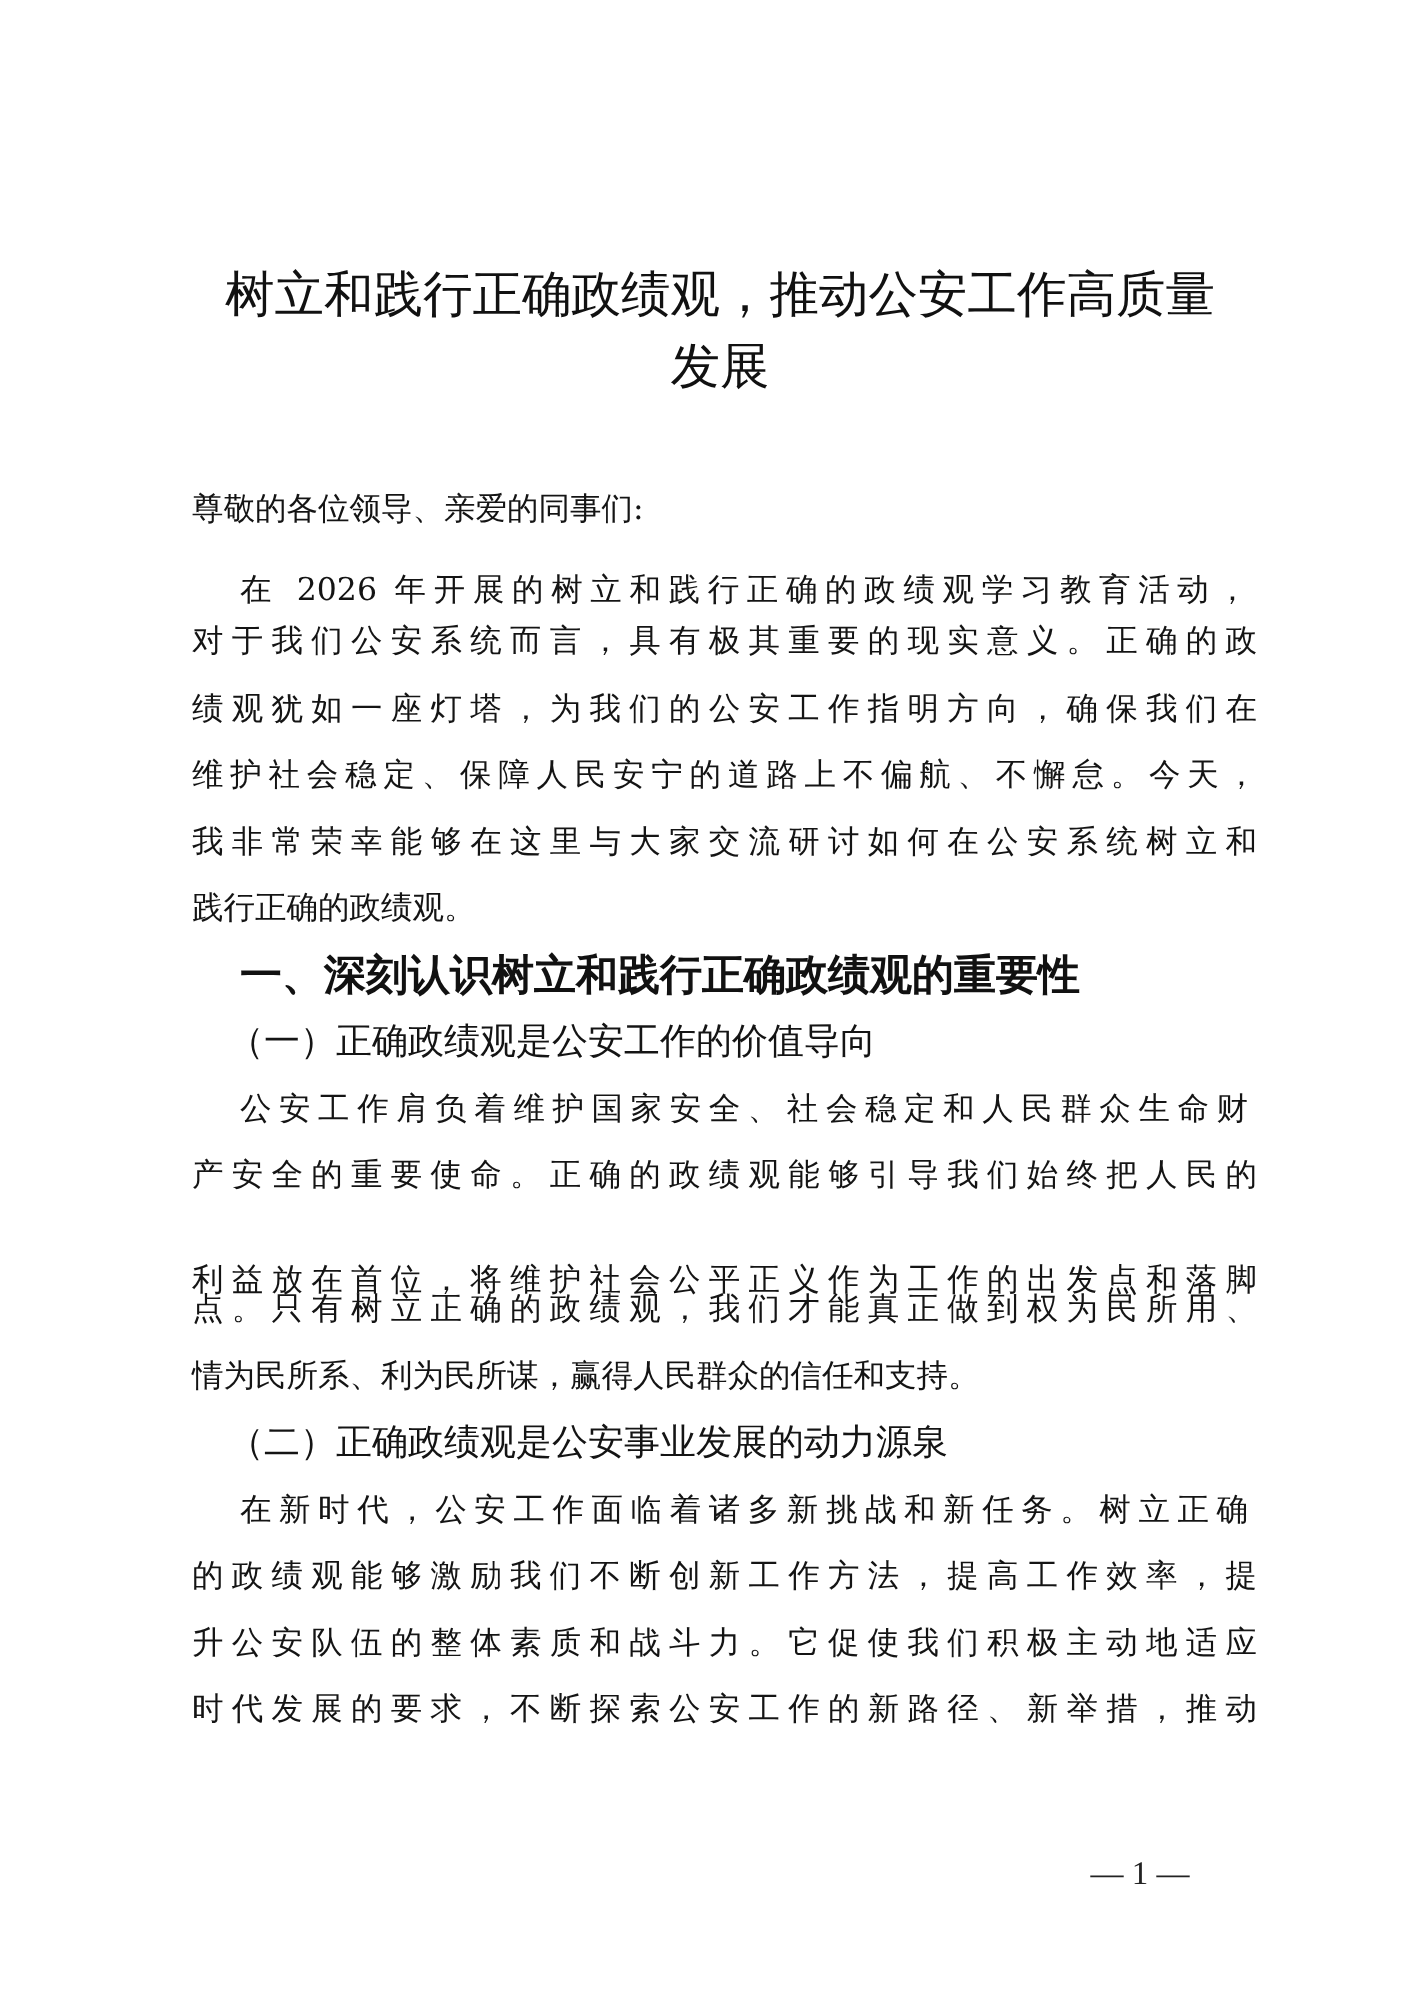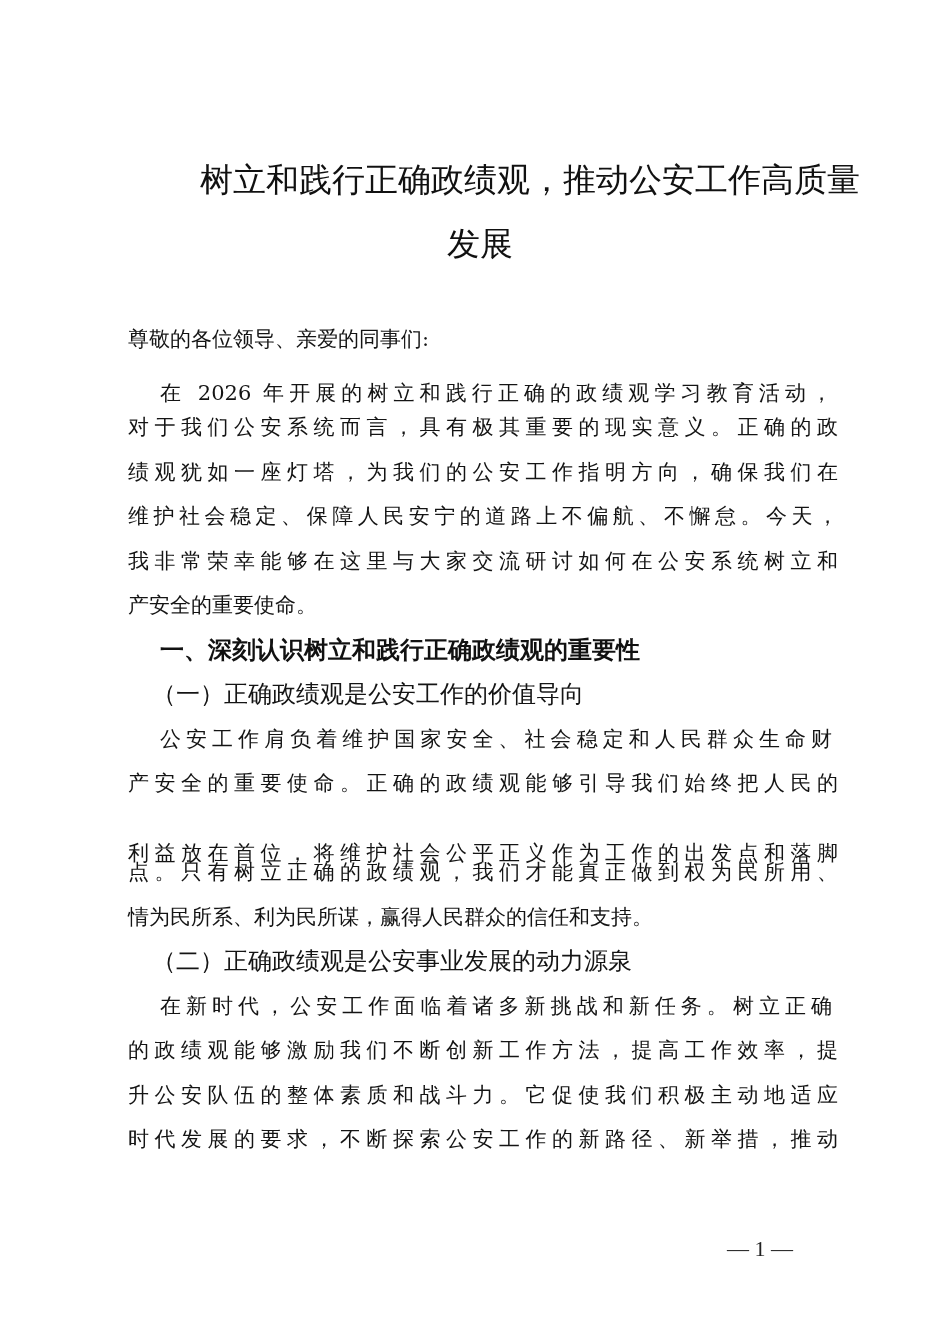--- a/index.html
+++ b/index.html
@@ -25,41 +25,41 @@
       position: absolute;
       left: 100px;
       width: 760px;
       text-align: center;
       font-family: "DejaVu Sans", "Liberation Sans", sans-serif;
       font-size: 33px;
       line-height: 52px;
       color: #111111;
       letter-spacing: 0px;
     }
-    .title.l1 { top: 154px; text-align: right; }
+    .title.l1 { top: 170px; }
     .title.l2 { top: 218px; }
     .line {
       position: absolute;
       left: 128px;
       width: 710px;
       font-family: "DejaVu Serif", "Liberation Serif", serif;
       font-size: 21px;
       line-height: 34px;
       color: #141414;
       white-space: nowrap;
       text-align: justify;
       text-align-last: justify;
     }
     .line.indent { left: 160px; width: 672px; }
     .line.last { text-align-last: left; }
     .heading1 {
       position: absolute;
       left: 160px;
       font-family: "DejaVu Sans", "Liberation Sans", sans-serif;
-      font-size: 24px;
+      font-size: 28px;
       line-height: 34px;
       font-weight: bold;
       color: #111111;
       white-space: nowrap;
     }
     .heading2 {
       position: absolute;
       left: 152px;
       font-family: "DejaVu Serif", "Liberation Serif", serif;
       font-size: 24px;
@@ -87,21 +87,21 @@
   <div class="title l1">树立和践行正确政绩观，推动公安工作高质量</div>
   <div class="title l2">发展</div>
 
   <div class="line last" style="top:322px;">尊敬的各位领导、亲爱的同事们:</div>
 
   <div class="line indent" style="top:376px;">在 2026 年开展的树立和践行正确的政绩观学习教育活动，</div>
   <div class="line" style="top:455px;">绩观犹如一座灯塔，为我们的公安工作指明方向，确保我们在</div>
   <div class="line" style="top:410px;">对于我们公安系统而言，具有极其重要的现实意义。正确的政</div>
   <div class="line" style="top:499px;">维护社会稳定、保障人民安宁的道路上不偏航、不懈怠。今天，</div>
   <div class="line" style="top:544px;">我非常荣幸能够在这里与大家交流研讨如何在公安系统树立和</div>
-  <div class="line last" style="top:588px;">产安全的重要使命。</div>
+  <div class="line last" style="top:588px;">践行正确的政绩观。</div>
 
   <div class="heading1" style="top:633px;">一、深刻认识树立和践行正确政绩观的重要性</div>
 
   <div class="heading2" style="top:677px;">（一）正确政绩观是公安工作的价值导向</div>
 
   <div class="line indent" style="top:722px;">公安工作肩负着维护国家安全、社会稳定和人民群众生命财</div>
   <div class="line" style="top:766px;">产安全的重要使命。正确的政绩观能够引导我们始终把人民的</div>
   <div class="line" style="top:836px;">利益放在首位，将维护社会公平正义作为工作的出发点和落脚</div>
   <div class="line" style="top:855px;">点。只有树立正确的政绩观，我们才能真正做到权为民所用、</div>
   <div class="line last" style="top:900px;">情为民所系、利为民所谋，赢得人民群众的信任和支持。</div>

